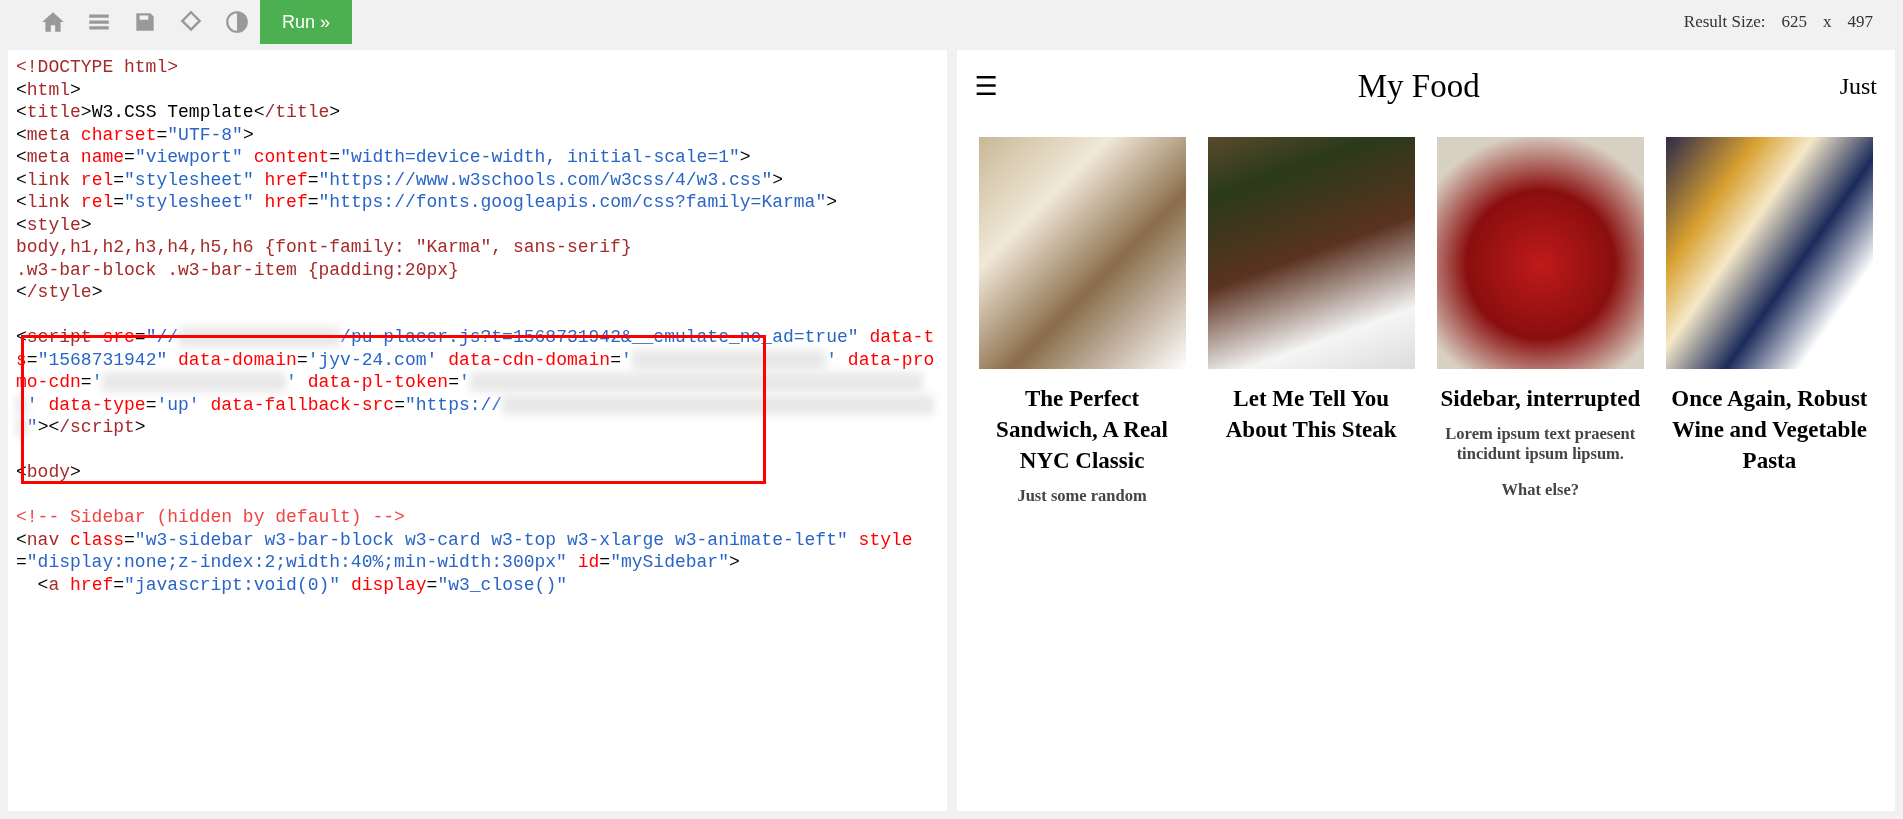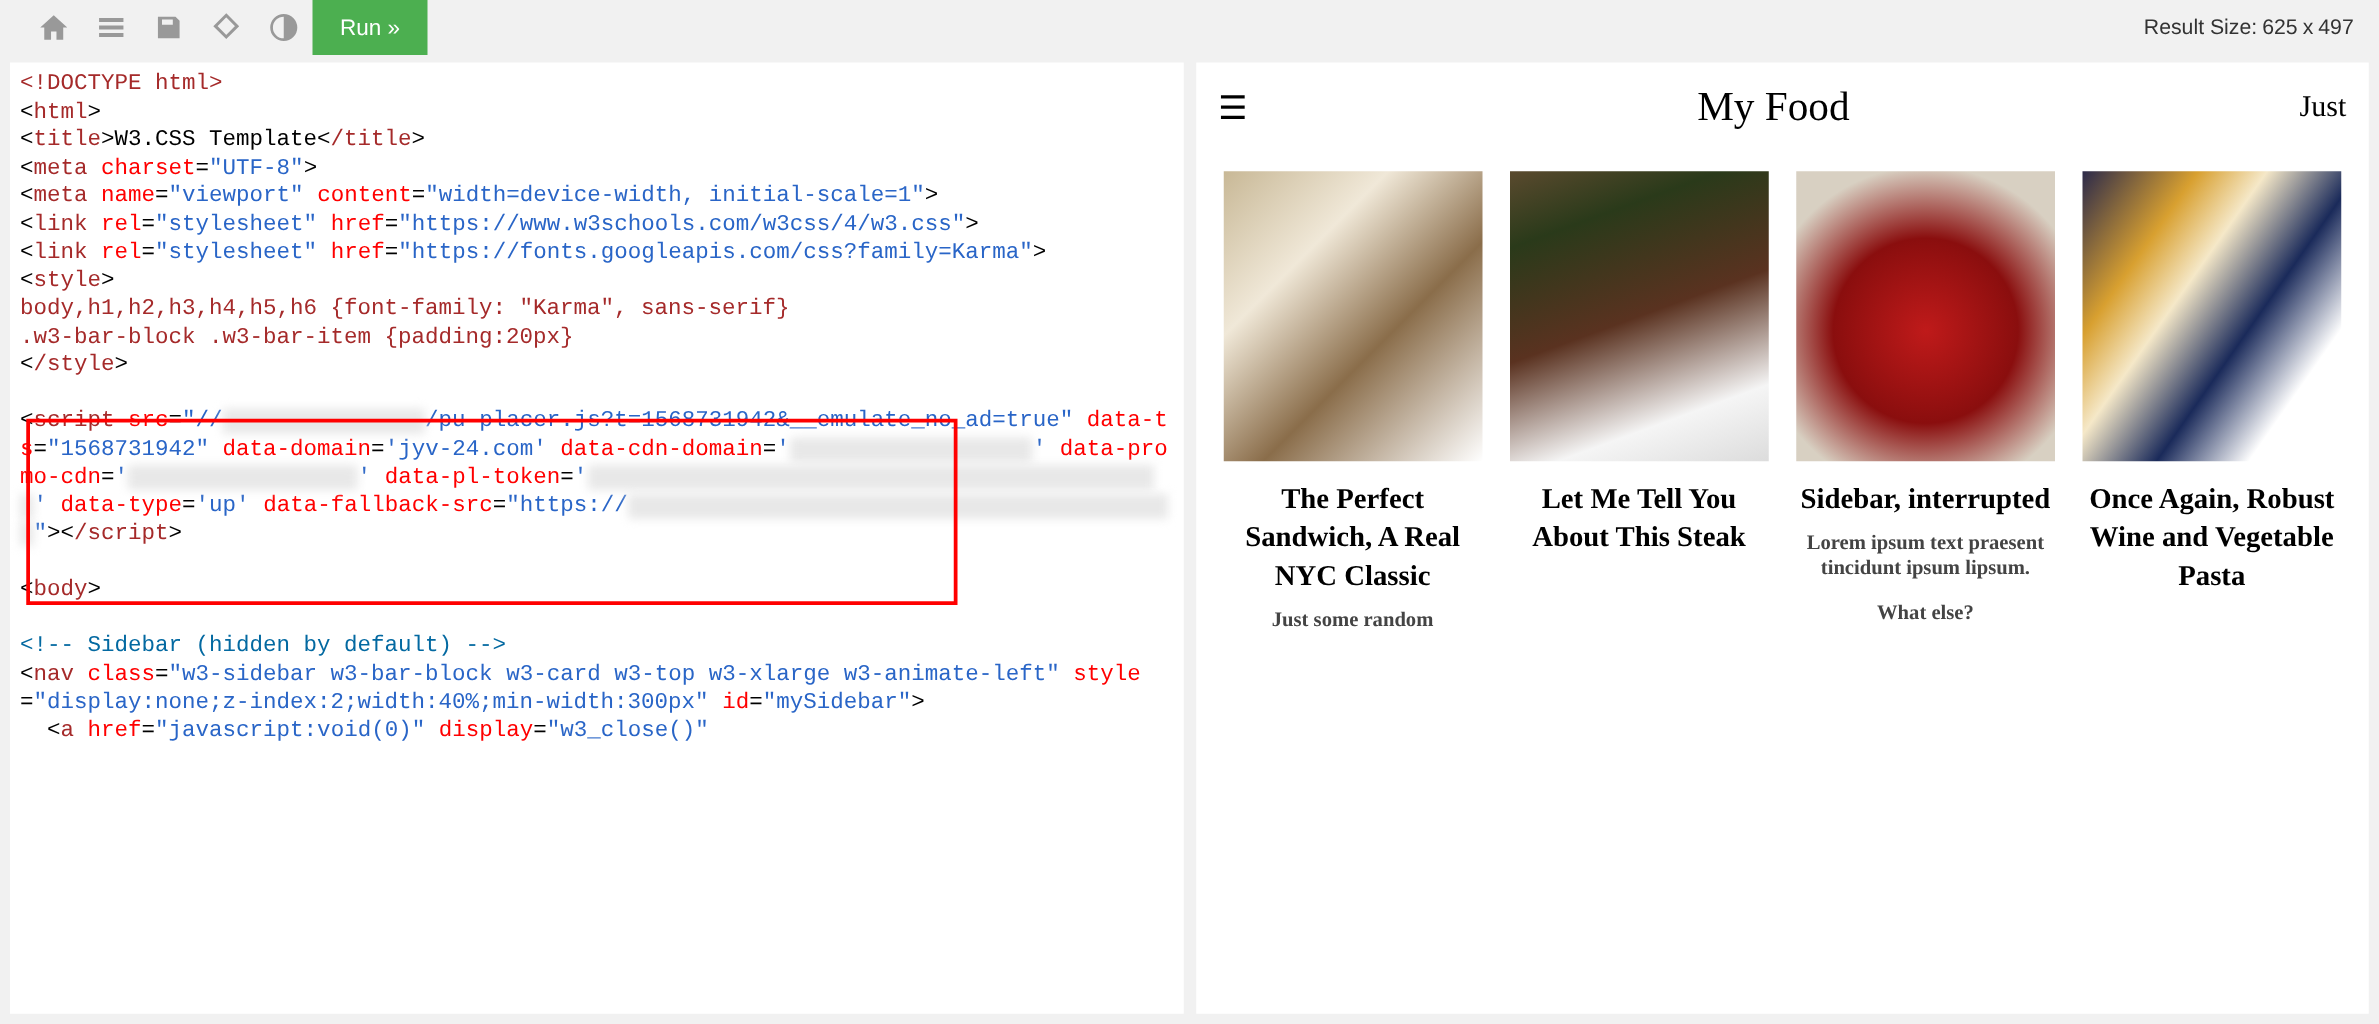--- a/index.html
+++ b/index.html
@@ -8,21 +8,21 @@
   background: #f1f1f1;
   width: 1903px;
   height: 819px;
   overflow: hidden;
 }
 .toolbar {
   height: 44px;
   display: flex;
   align-items: center;
   background: #f1f1f1;
-  padding: 0 20px;
+  padding: 0 30px;
 }
 .toolbar-left { display: flex; align-items: center; gap: 0; }
 .tb-btn {
   width: 46px;
   height: 44px;
   display: flex;
   align-items: center;
   justify-content: center;
   cursor: pointer;
   color: #999;
@@ -38,21 +38,22 @@
   align-items: center;
   cursor: pointer;
   font-family: Verdana, sans-serif;
 }
 .toolbar-right {
   margin-left: auto;
   font-size: 17px;
   color: #333;
   display: flex;
   align-items: flex-start;
-  gap: 4px;
+  gap: 16px;
+  font-family: Liberation Serif, serif;
 }
 .panes {
   display: flex;
   height: calc(100% - 44px);
   padding: 6px 8px 8px 8px;
   gap: 10px;
 }
 .pane {
   flex: 1;
   background: #fff;
@@ -69,21 +70,21 @@
   font-size: 18px;
   line-height: 22.5px;
   padding: 6px 8px;
   white-space: pre-wrap;
   word-break: break-all;
   color: #000;
 }
 .tag { color: #a52a2a; }
 .attr { color: #ff0000; }
 .val { color: #2965c7; }
-.cmt { color: #0369a1; }
+.cmt { color: #ef4444; }
 .highlight-box {
   border: 3px solid #ff0000;
   position: absolute;
   left: 13px;
   top: 285px;
   width: 745px;
   height: 149px;
   pointer-events: none;
 }
 .blur { filter: blur(4px); background:#e8e8e8; color:transparent; border-radius:3px; }

